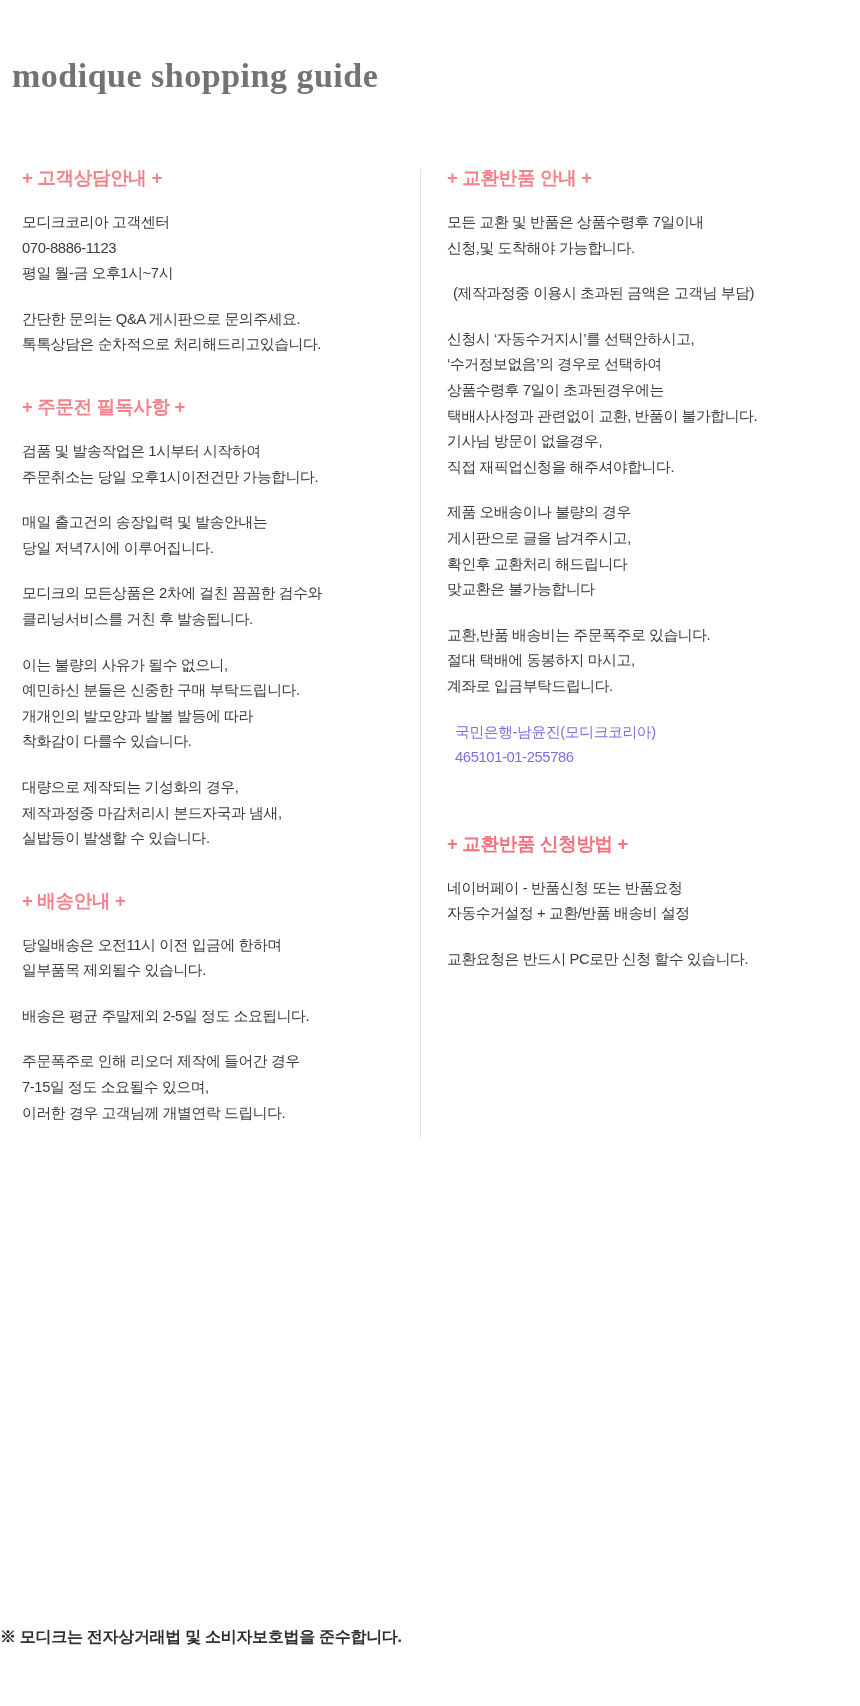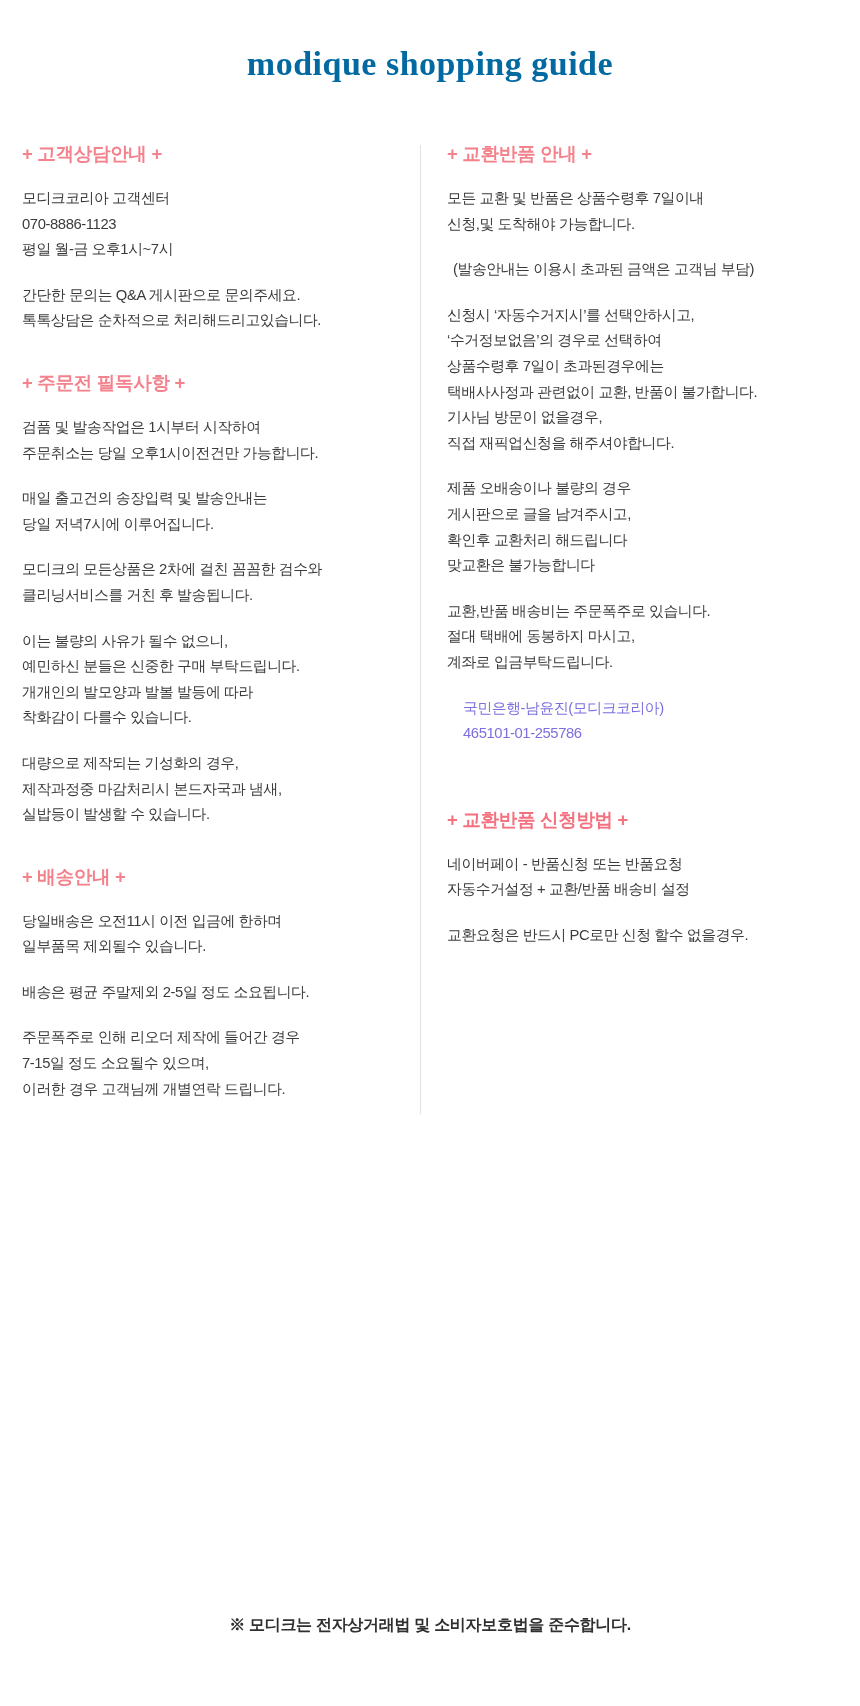--- a/index.html
+++ b/index.html
@@ -15,29 +15,29 @@
     position: relative;
     overflow: hidden;
   }
   .page {
     width: 860px;
     height: 1706px;
     position: relative;
     box-sizing: border-box;
   }
   .page-title {
-    text-align: center;
+    text-align: left;
     font-family: "Liberation Serif", serif;
     font-size: 34px;
     font-weight: bold;
-    color: #0369a1;
+    color: #737373;
     letter-spacing: 0.5px;
     padding-top: 45px;
     padding-bottom: 0;
-    margin: 0;
+    margin: 12px;
   }
   .columns {
     display: flex;
     flex-direction: row;
     padding: 58px 22px 0 22px;
     box-sizing: border-box;
   }
   .col {
     box-sizing: border-box;
   }
@@ -76,41 +76,41 @@
   .para:last-child {
     margin-bottom: 0;
   }
   .para.indent {
     text-indent: 6px;
   }
   .bank {
     font-size: 14.8px;
     line-height: 1.73;
     color: #7b6fe0;
-    margin: 16px;
+    margin: 8px;
     letter-spacing: -0.4px;
   }
   .block {
     margin-bottom: 42px;
   }
   .block.tight {
     margin-bottom: 36px;
   }
   .block.loose {
     margin-bottom: 60px;
   }
   .block:last-child {
     margin-bottom: 12px;
   }
   .footer-note {
     position: absolute;
     left: 0;
     right: 0;
     bottom: 70px;
-    text-align: center;
+    text-align: left;
     font-size: 16px;
     font-weight: bold;
     color: #2f2f2f;
     letter-spacing: -0.3px;
   }
 </style>
 </head>
 <body>
 
 <div class="page">
@@ -160,21 +160,21 @@
     </div>
 
     <div class="col-divider"></div>
 
     <div class="col col-right">
 
       <div class="block loose">
         <div class="sec-title">+ 교환반품 안내 +</div>
         <p class="para" style="white-space:pre-line">모든 교환 및 반품은 상품수령후 7일이내
 신청,및 도착해야 가능합니다.</p>
-        <p class="para indent" style="white-space:pre-line"> (발송안내는 이용시 초과된 금액은 고객님 부담)</p>
+        <p class="para indent" style="white-space:pre-line"> (제작과정중 이용시 초과된 금액은 고객님 부담)</p>
         <p class="para" style="white-space:pre-line">신청시 ‘자동수거지시’를 선택안하시고,
 ‘수거정보없음’의 경우로 선택하여
 상품수령후 7일이 초과된경우에는
 택배사사정과 관련없이 교환, 반품이 불가합니다.
 기사님 방문이 없을경우,
 직접 재픽업신청을 해주셔야합니다.</p>
         <p class="para" style="white-space:pre-line">제품 오배송이나 불량의 경우
 게시판으로 글을 남겨주시고,
 확인후 교환처리 해드립니다
 맞교환은 불가능합니다</p>
@@ -183,21 +183,21 @@
 계좌로 입금부탁드립니다.</p>
         <p class="bank" style="white-space:pre-line">국민은행-남윤진(모디크코리아)
 465101-01-255786</p>
       </div>
 
 
       <div class="block">
         <div class="sec-title rose">+ 교환반품 신청방법 +</div>
         <p class="para" style="white-space:pre-line">네이버페이 - 반품신청 또는 반품요청
 자동수거설정 + 교환/반품 배송비 설정</p>
-        <p class="para" style="white-space:pre-line">교환요청은 반드시 PC로만 신청 할수 없을경우.</p>
+        <p class="para" style="white-space:pre-line">교환요청은 반드시 PC로만 신청 할수 있습니다.</p>
       </div>
 
     </div>
 
   </div>
 
   <div class="footer-note">※ 모디크는 전자상거래법 및 소비자보호법을 준수합니다.</div>
 
 </div>
 

